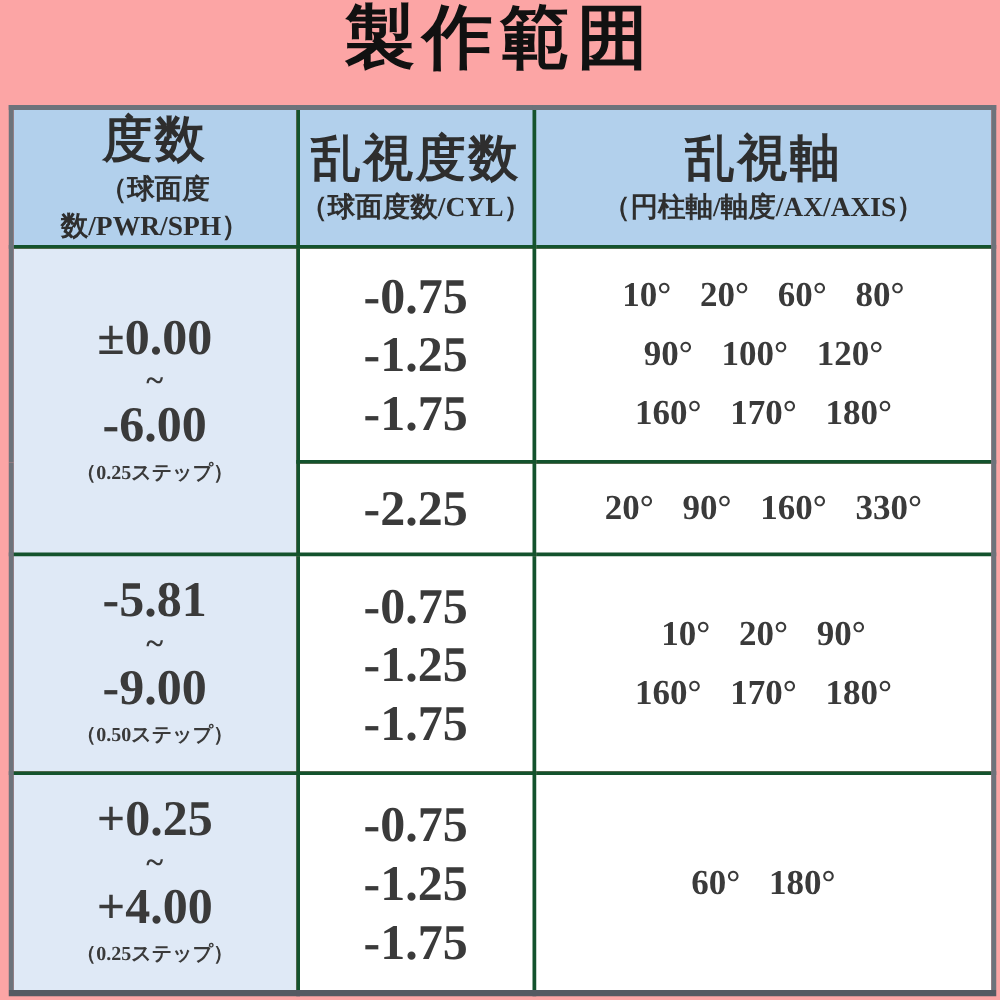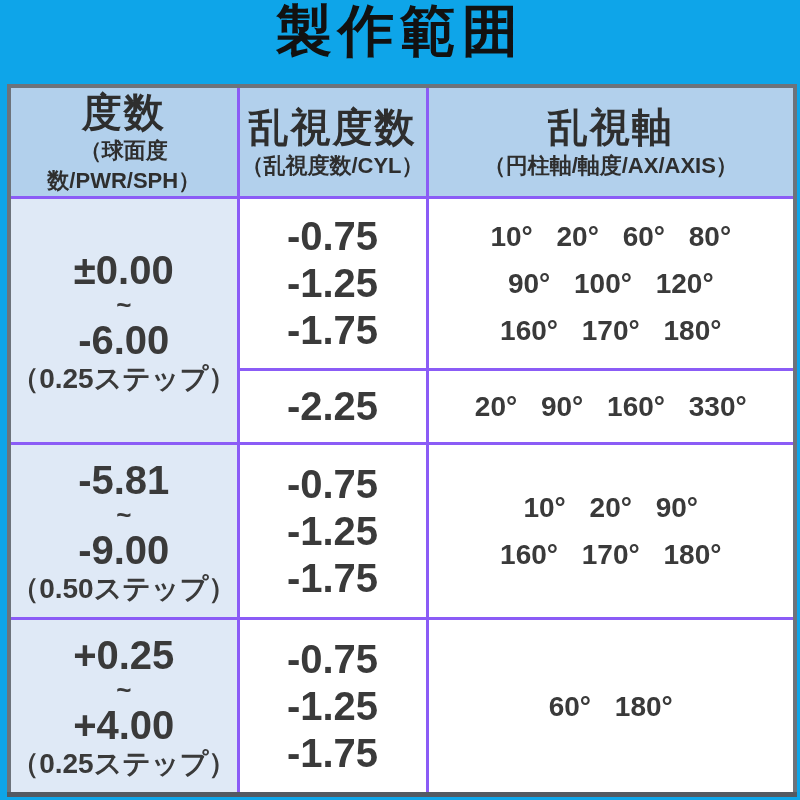--- a/index.html
+++ b/index.html
@@ -5,22 +5,23 @@
   html, body {
     margin: 0;
     padding: 0;
     background: #ffffff;
     font-family: "Liberation Sans", "DejaVu Sans", sans-serif;
   }
   .page {
     position: relative;
     width: 800px;
     height: 800px;
-    background: #0ea5e9;
+    background: #fca5a5;
     overflow: hidden;
+    font-family: Liberation Serif, serif;
   }
   .title {
     margin: 0;
     padding-top: 0px;
     text-align: center;
     font-size: 56px;
     line-height: 62px;
     font-weight: 900;
     letter-spacing: 6px;
     color: #111111;
@@ -31,21 +32,21 @@
     width: 786px;
     margin: 22px 7px 0 7px;
     border: 4px solid #6d737b;
     border-bottom: 5px solid #545a62;
   }
   col.c-power { width: 229px; }
   col.c-cyl   { width: 189px; }
   col.c-axis  { width: 368px; }
 
   th, td {
-    border: 3px solid #8b5cf6;
+    border: 3px solid #14532d;
     text-align: center;
     vertical-align: middle;
     padding: 0;
     overflow: hidden;
   }
   th.hdr {
     background: #b2d0ec;
     height: 100px;
     color: #2e2e2e;
   }
@@ -69,21 +70,21 @@
     font-size: 40px;
     line-height: 46px;
     font-weight: 800;
   }
   .p-tilde {
     font-size: 26px;
     line-height: 24px;
     font-weight: 700;
   }
   .p-step {
-    font-size: 28px;
+    font-size: 16px;
     line-height: 32px;
     font-weight: 700;
   }
   td.cyl, td.axis {
     background: #ffffff;
     color: #3a3a3a;
   }
   .val-line {
     font-size: 40px;
     line-height: 47px;
@@ -113,21 +114,21 @@
       <col class="c-axis">
     </colgroup>
     <thead>
       <tr>
         <th class="hdr">
           <div class="h-main">度数</div>
           <div class="h-sub">（球面度数/PWR/SPH）</div>
         </th>
         <th class="hdr">
           <div class="h-main">乱視度数</div>
-          <div class="h-sub">（乱視度数/CYL）</div>
+          <div class="h-sub">（球面度数/CYL）</div>
         </th>
         <th class="hdr">
           <div class="h-main">乱視軸</div>
           <div class="h-sub">（円柱軸/軸度/AX/AXIS）</div>
         </th>
       </tr>
     </thead>
     <tbody>
 
       <tr class="r-tall-a">

